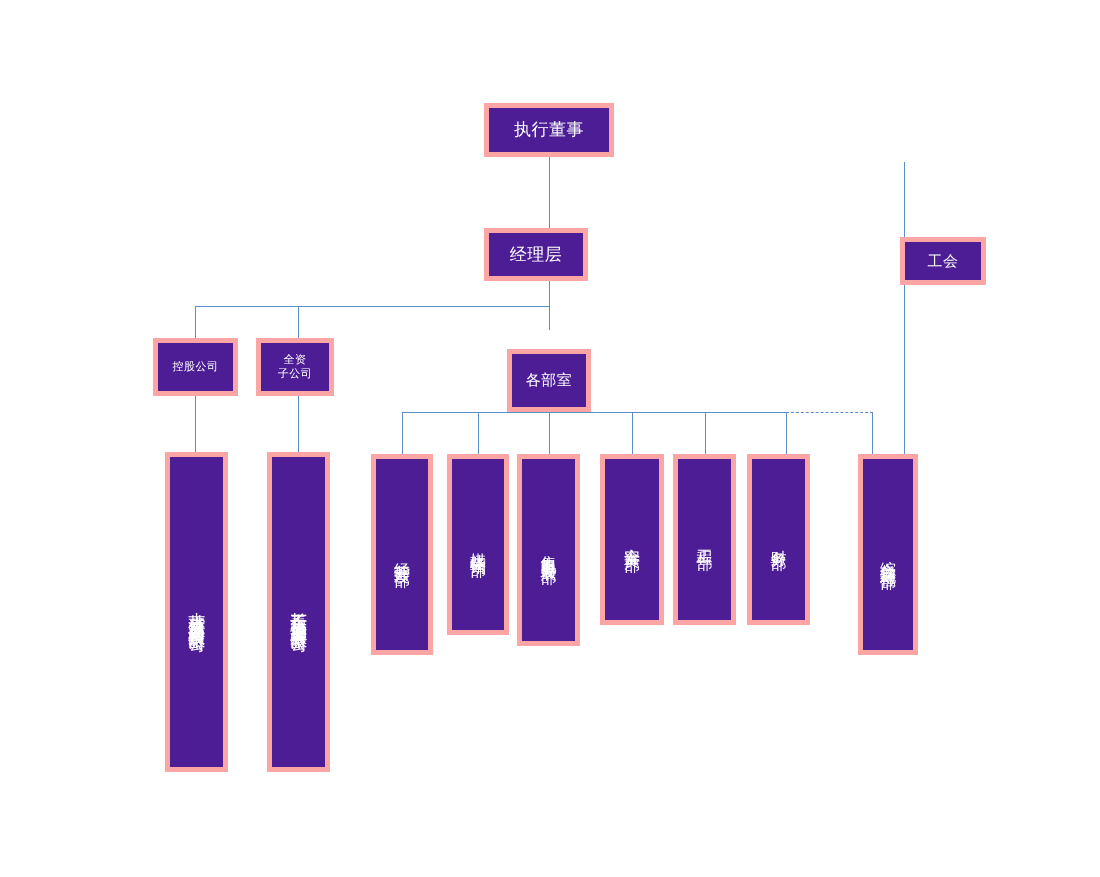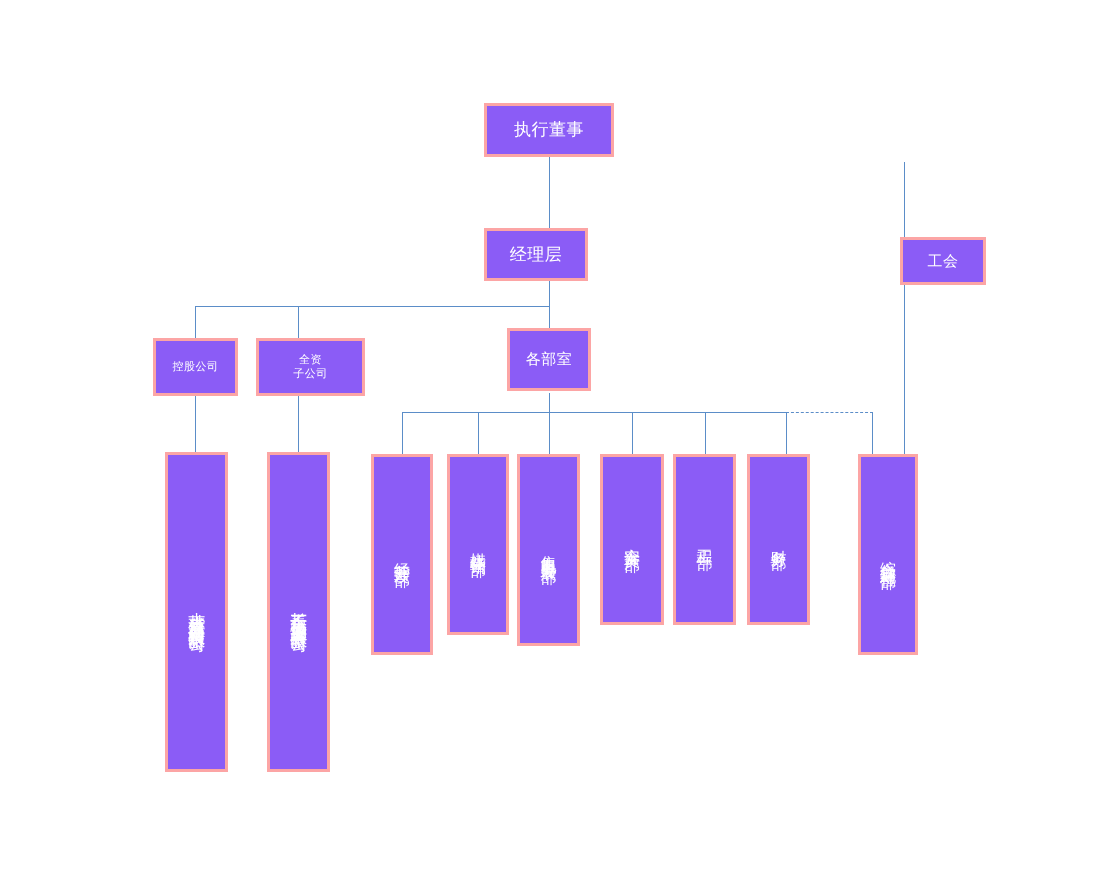--- a/index.html
+++ b/index.html
@@ -12,22 +12,22 @@
   }
   #org-chart {
     position: relative;
     width: 1100px;
     height: 877px;
     background: #ffffff;
     overflow: hidden;
   }
   .node {
     position: absolute;
-    background: #8b5cf6;
-    border: 3px solid #fca5a5;
+    background: #4c1d95;
+    border: 5px solid #fca5a5;
     color: #FFFFFF;
     box-sizing: border-box;
     display: flex;
     align-items: center;
     justify-content: center;
     text-align: center;
     line-height: 1.25;
     z-index: 3;
     letter-spacing: 0.5px;
   }
@@ -112,26 +112,26 @@
 
 
   <div class="node t-md" style="left:900px; top:237px; width:86px; height:48px;">
     <span class="label">工会</span>
   </div>
 
   <div class="node t-sm" style="left:153px; top:338px; width:85px; height:58px;text-align:center;">
     <span class="label">控股公司</span>
   </div>
 
-  <div class="node t-sm two-line" style="left:256px; top:338px; width:109px; height:58px;">
+  <div class="node t-sm two-line" style="left:256px; top:338px; width:78px; height:58px;">
     <span class="label">全资
 子公司</span>
   </div>
 
-  <div class="node t-md" style="left:507px; top:328px; width:84px; height:63px;">
+  <div class="node t-md" style="left:507px; top:349px; width:84px; height:63px;">
     <span class="label">各部室</span>
   </div>
 
   <div class="node vertical t-vert-lg" style="left:165px; top:452px; width:63px; height:320px;">
     <span class="label">吉林省吉高通信科技有限公司</span>
   </div>
 
   <div class="node vertical t-vert-lg" style="left:267px; top:452px; width:63px; height:320px;">
     <span class="label">长春市得一物业服务有限公司</span>
   </div>

